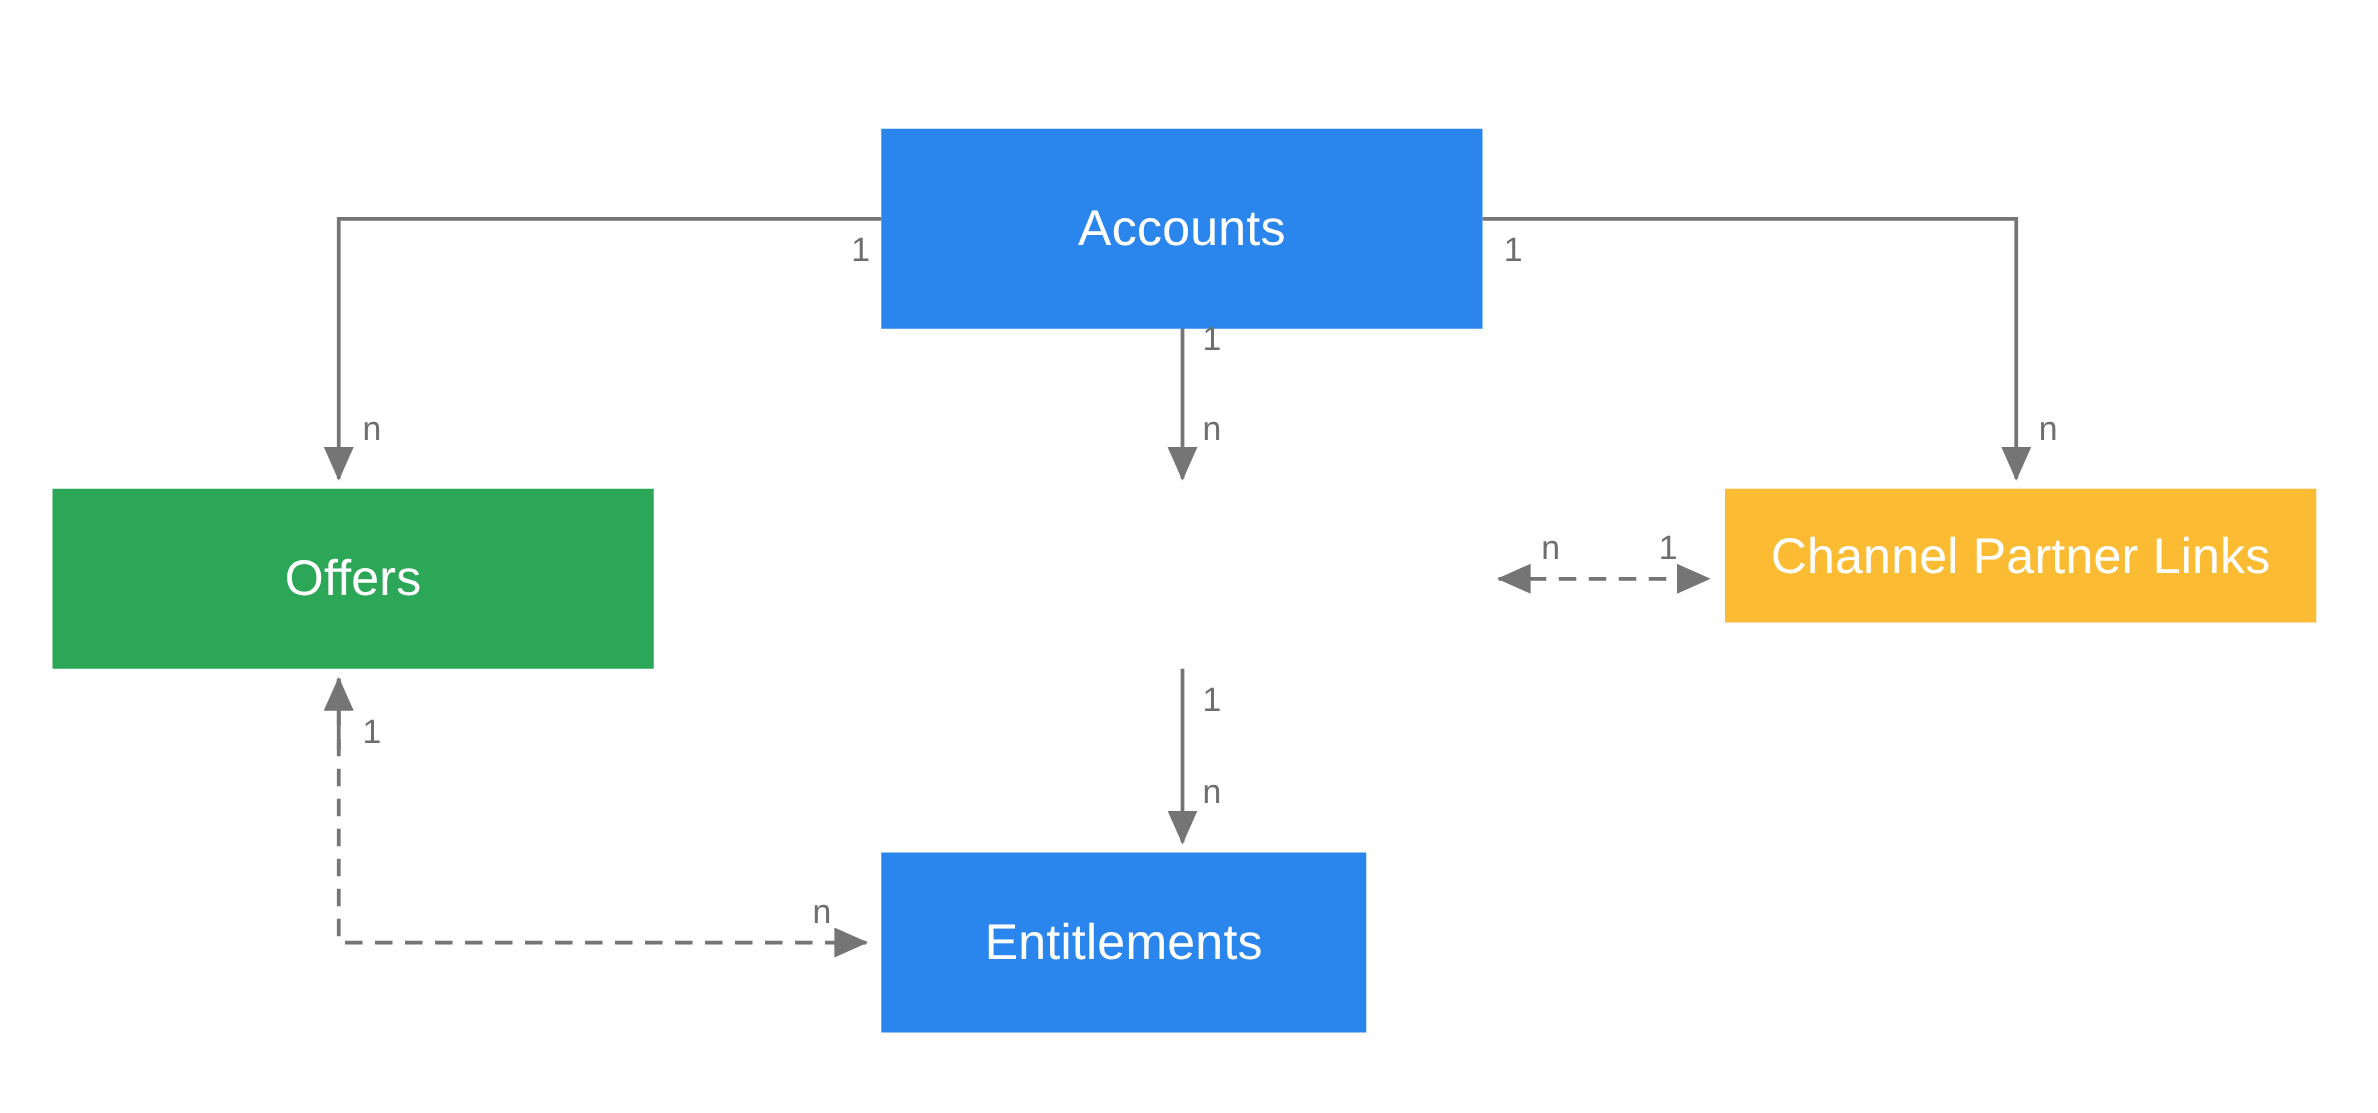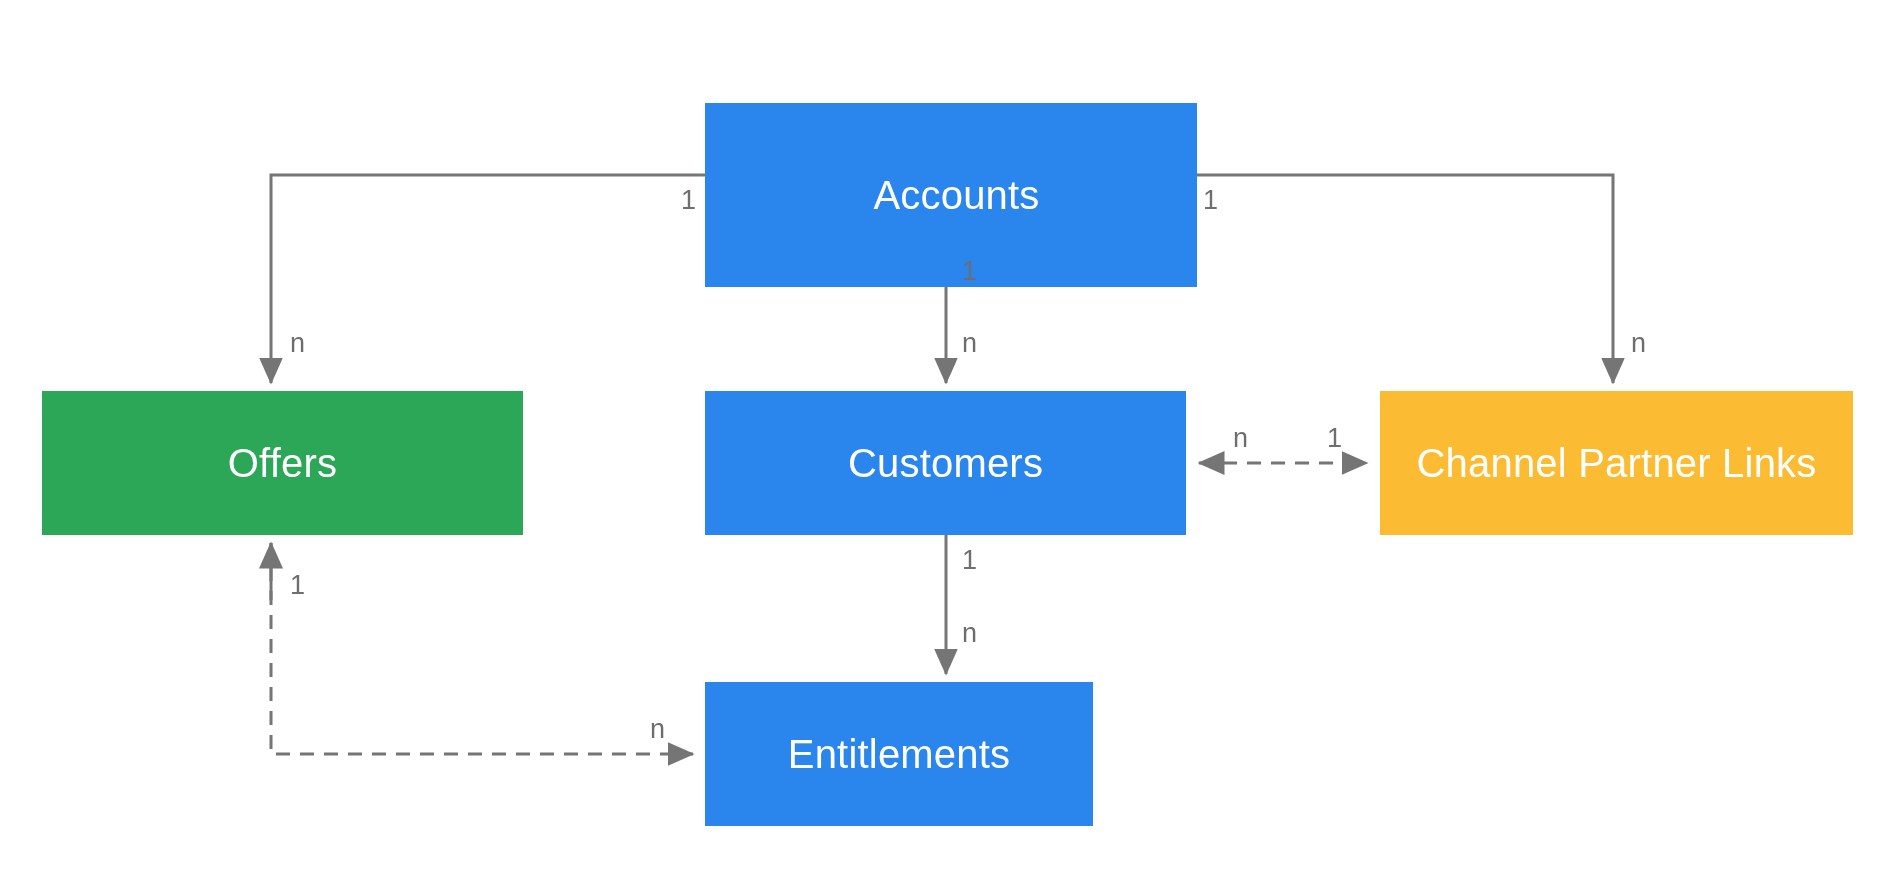--- a/index.html
+++ b/index.html
@@ -27,24 +27,24 @@
     display: flex;
     align-items: center;
     justify-content: center;
     color: #ffffff;
     font-size: 40px;
     font-weight: 400;
     letter-spacing: 0.2px;
     line-height: 1;
     white-space: nowrap;
   }
-  .node-accounts   { left: 705px;  top: 103px; width: 481px; height: 184px; padding-left: 11px; }
+  .node-accounts   { left: 705px;  top: 103px; width: 481px; height: 160px; }
   .node-offers     { left: 30px;   top: 391px; width: 481px; height: 144px; }
   .node-customers  { left: 705px;  top: 391px; width: 481px; height: 144px; }
-  .node-cpl        { left: 1380px; top: 391px; width: 473px; height: 144px; }
+  .node-cpl        { left: 1380px; top: 391px; width: 473px; height: 107px; }
   .node-entitle    { left: 705px;  top: 682px; width: 388px; height: 144px; }
 
   .caption {
     position: absolute;
     left: 1380px;
     top: 546px;
     width: 473px;
     text-align: center;
     color: #616161;
     font-size: 26px;
@@ -92,23 +92,20 @@
   </svg>
 
   <div class="node node-accounts" style="background: rgb(42, 134, 236);">
     <span>Accounts</span>
   </div>
 
   <div class="node node-offers" style="background: rgb(43, 167, 87); margin-left: 12px;">
     <span>Offers</span>
   </div>
 
-  <div class="node node-customers" style="background: rgb(42, 134, 236);">
-    <span>Customers</span>
-  </div>
 
   <div class="node node-cpl" style="background: rgb(251, 188, 52);">
     <span>Channel Partner Links</span>
   </div>
 
 
   <div class="node node-entitle" style="background: rgb(42, 134, 236);">
     <span>Entitlements</span>
   </div>
 

